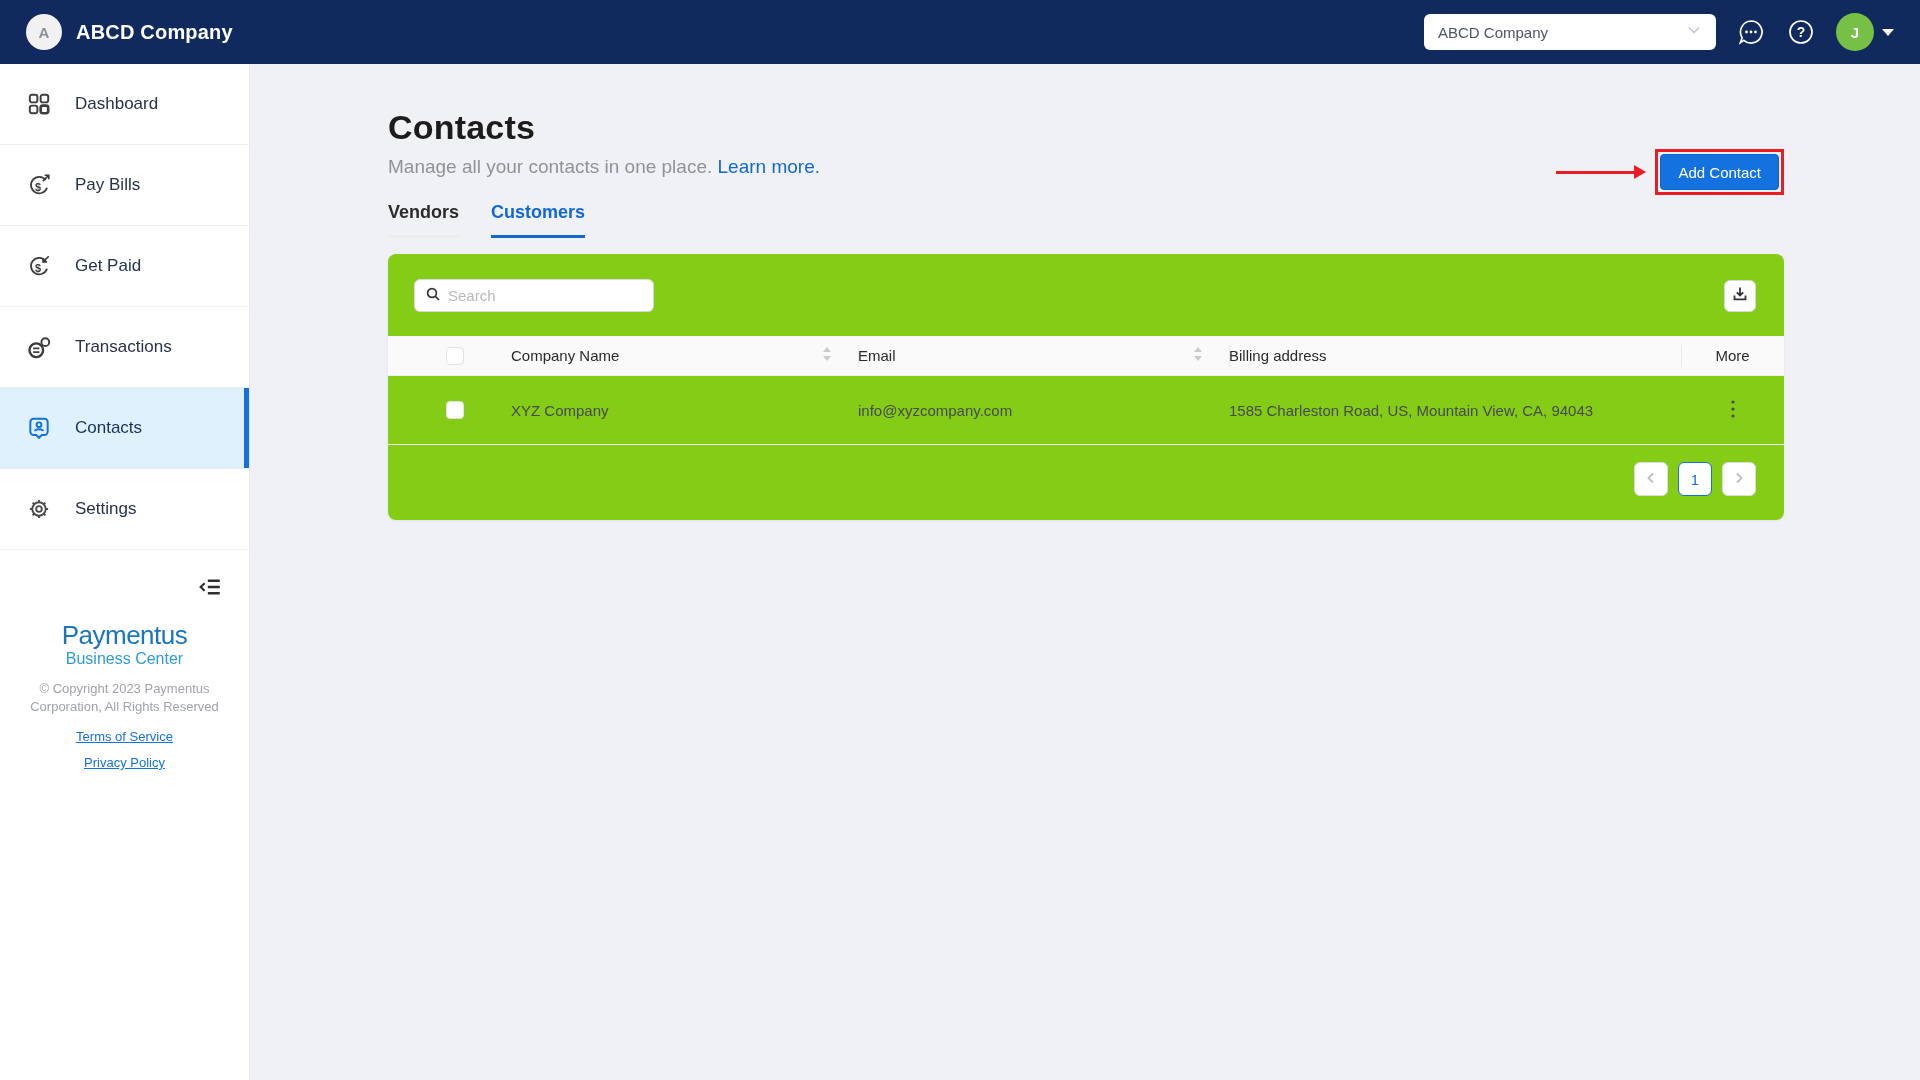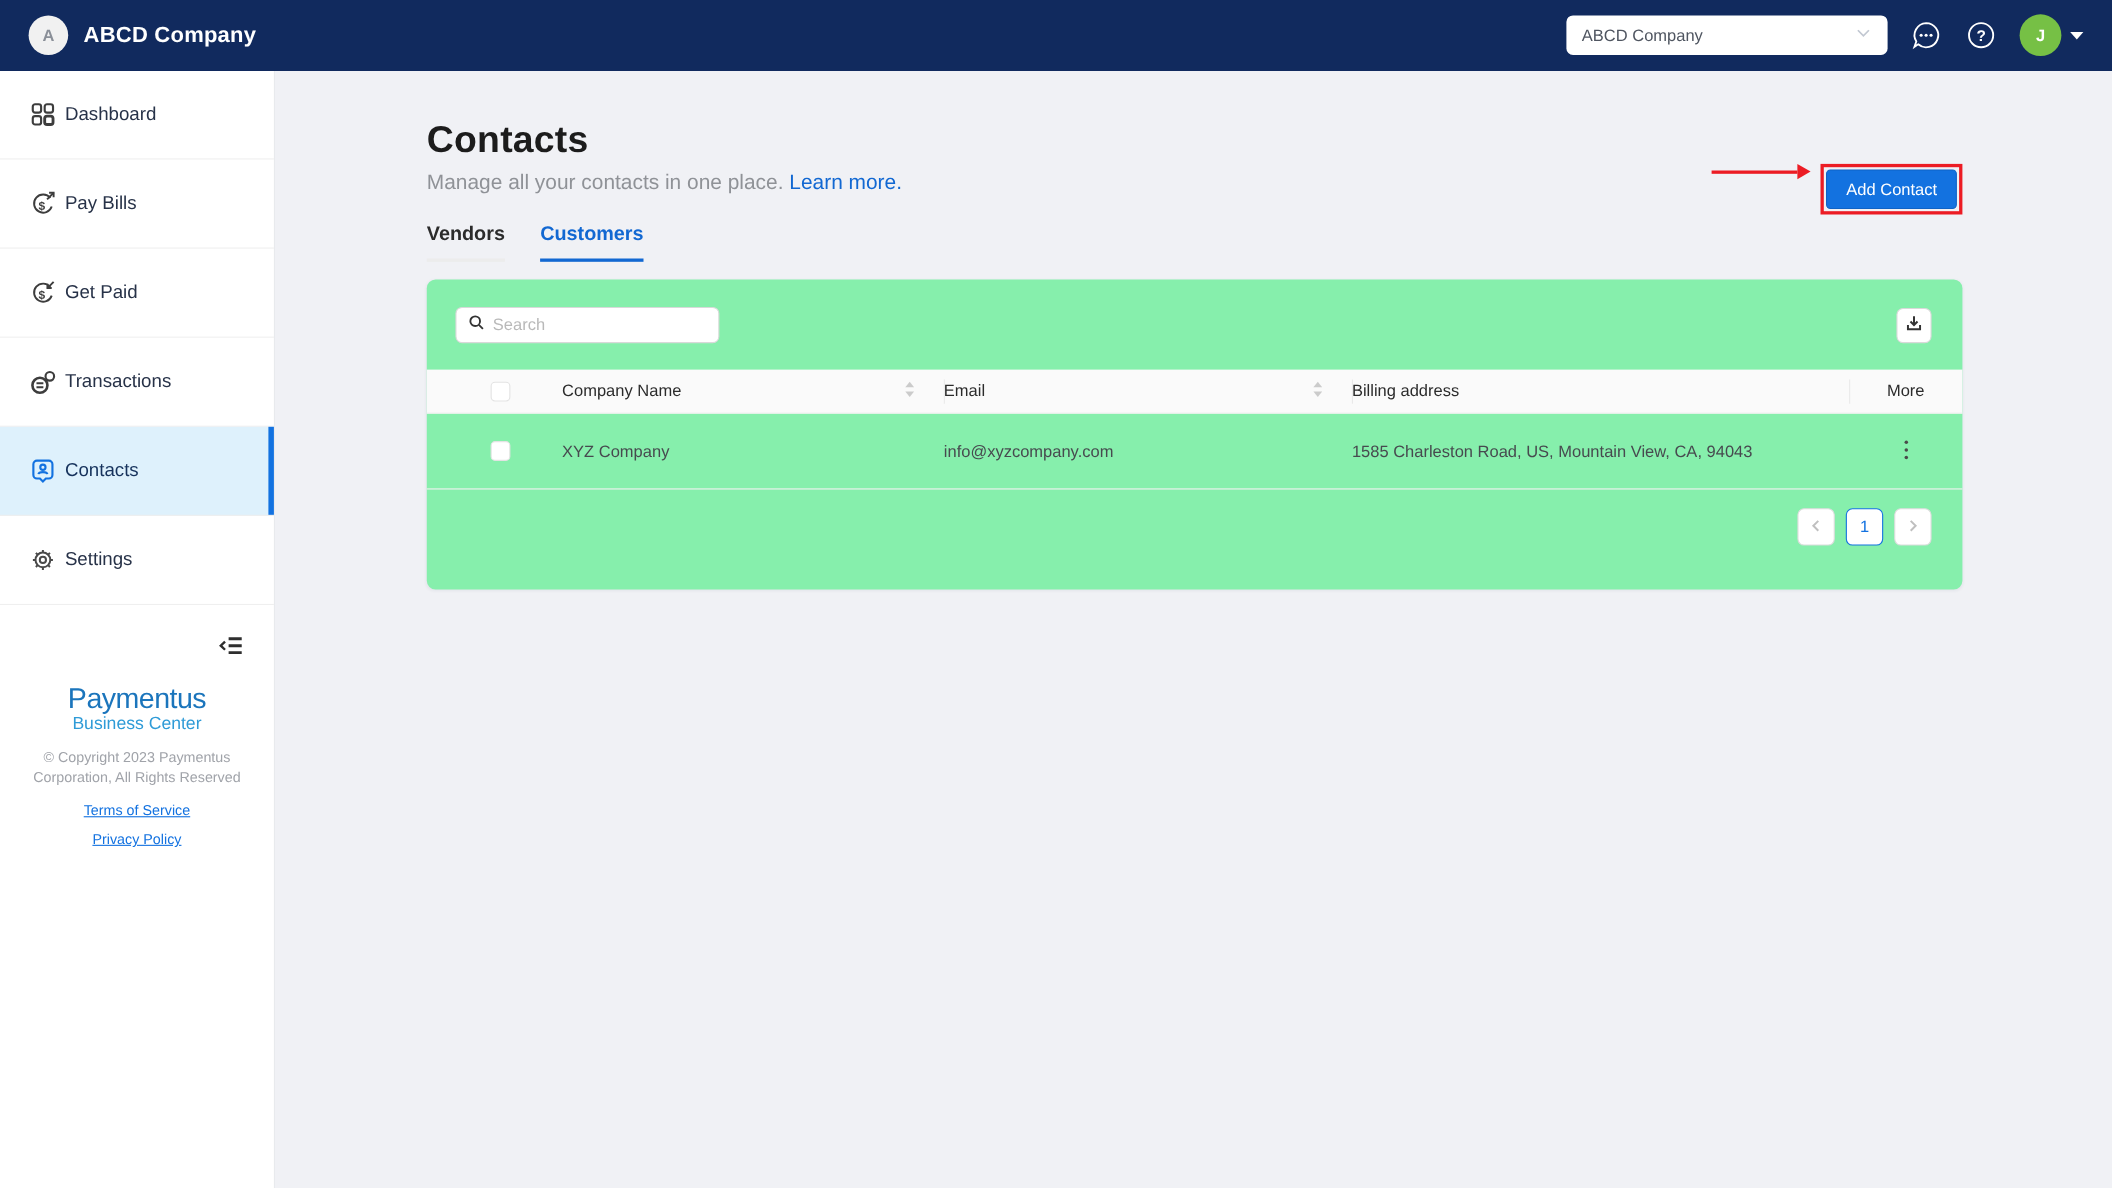--- a/index.html
+++ b/index.html
@@ -38,21 +38,21 @@
     border-right:6px solid transparent; border-top:7px solid #ffffff;
   }
 
   
   .sidebar {
     position:fixed; top:64px; left:0; width:250px; height:1016px;
     background:#ffffff; border-right:1px solid #e8eaed;
     display:flex; flex-direction:column;
   }
   .nav-item {
-    height:81px; display:flex; align-items:center; gap:7px;
+    height:81px; display:flex; align-items:center; gap:23px;
     padding-left:26px; border-bottom:1px solid #efefef;
     cursor:pointer; position:relative;
   }
   .nav-item .nav-label { font-size:17px; color:#273248; }
   .nav-item.active { background:#def1fc; }
   .nav-item.active::after {
     content:""; position:absolute; right:0; top:0; bottom:0;
     width:5px; background:#1372e0;
   }
   .nav-item.active .nav-label { color:#16325c; }
@@ -68,43 +68,43 @@
   .footer-link.tos { margin-top:14px; }
   .footer-link.privacy { margin-top:11px; }
 
   
   .content { margin-left:250px; padding:64px 136px 0 138px; position:relative; }
   .page-head { position:relative; }
   .page-title { margin-top:44px; font-size:34px; font-weight:bold; color:#1c1c1c; letter-spacing:.2px; }
   .page-subtitle { margin-top:9px; font-size:19px; color:#8f9297; }
   .learn-more { color:#1268d2; cursor:pointer; }
 
-  .annotated { position:absolute; top:41px; right:0; display:flex; align-items:flex-start; }
+  .annotated { position:absolute; top:41px; right:0; display:flex; align-items:center; }
   .red-arrow { display:flex; align-items:center; margin-right:9px; }
   .red-arrow .shaft { width:78px; height:3px; background:#ec1c24; }
   .red-arrow .head {
     width:0; height:0; border-top:7px solid transparent;
     border-bottom:7px solid transparent; border-left:12px solid #ec1c24;
   }
   .red-box { border:3px solid #ec1c24; padding:2px; background:transparent; }
   .add-contact-btn {
     height:36px; padding:0 17px; background:#1372e0; color:#fff;
     border:1px solid #0f63c6; border-radius:4px; font-size:15px;
     font-family:inherit; cursor:pointer;
   }
 
   .tabs { display:flex; gap:32px; margin-top:24px; }
   .tab { font-size:18px; padding-bottom:12px; border-bottom:3px solid transparent; cursor:pointer;font-weight:bold; }
   .tab.inactive { color:#2b2b2b; border-bottom-color:#ececec; }
   .tab.active { color:#1268d2; font-weight:bold; border-bottom-color:#1268d2; }
 
   
   .card {
-    margin-top:16px; width:1396px; background:#86efac; border-radius:8px;
-    box-shadow:0 1px 3px rgba(20,30,60,.06); padding-bottom:40px;
+    margin-top:16px; width:1396px; background:#84cc16; border-radius:8px;
+    box-shadow:0 1px 3px rgba(20,30,60,.06); padding-bottom:24px;
   }
   .card-toolbar { display:flex; justify-content:space-between; align-items:center; padding:25px 28px 0 26px; }
   .search-box {
     width:240px; height:33px; border:1px solid #d9d9d9; border-radius:6px;
     display:flex; align-items:center; padding:0 10px; gap:7px; background:#fff;
   }
   .search-box input {
     border:none; outline:none; font-size:15px; color:#333; width:100%;
     font-family:inherit; background:transparent;
   }

